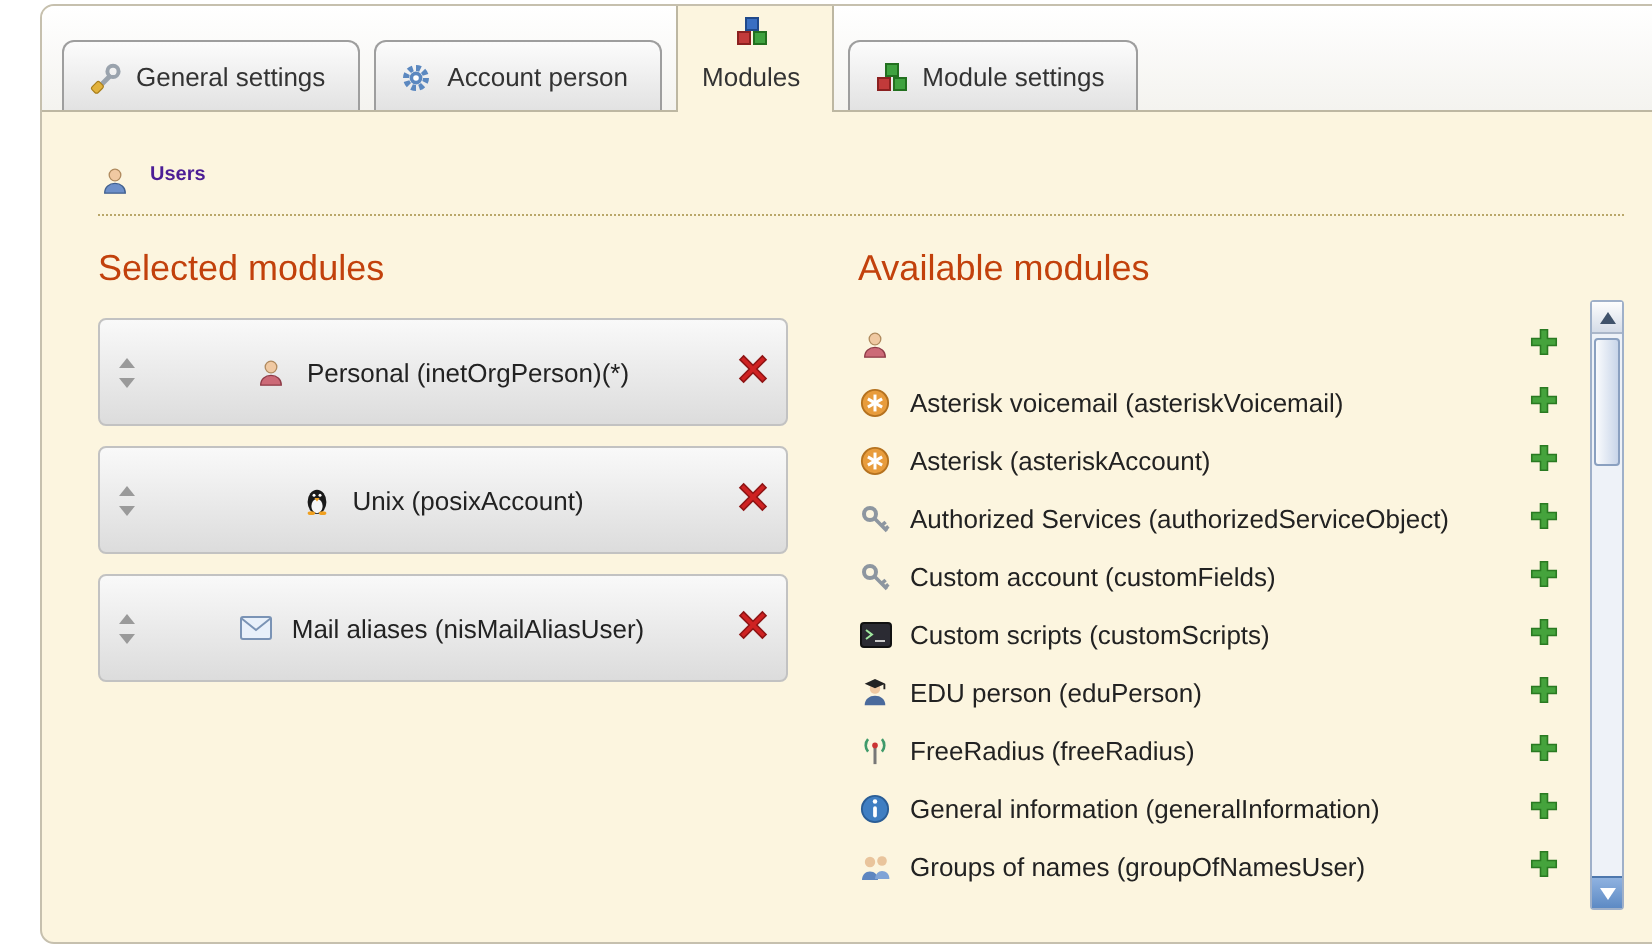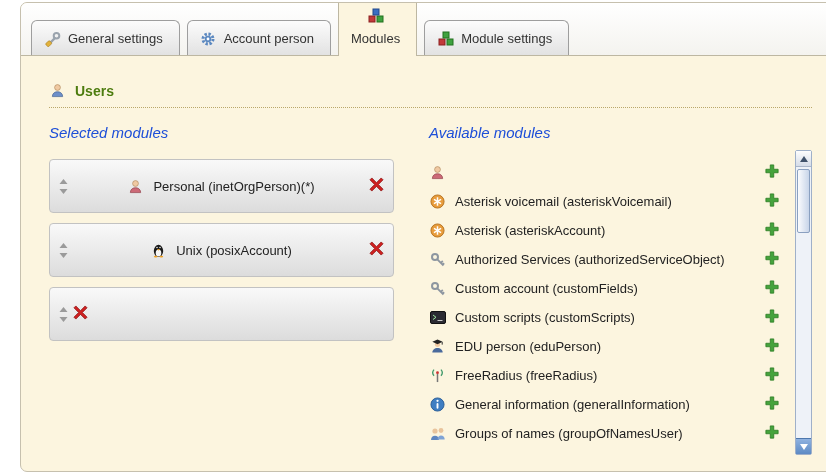--- a/index.html
+++ b/index.html
@@ -40,29 +40,29 @@
     border-color:#bdb7a2;
     margin-bottom:-1px;
     padding-bottom:10px;
     z-index:3;
     flex-direction:column;
   }
   .tab .ticon { display:inline-flex; width:17px; height:17px; align-items:center; justify-content:center; }
   
   .panel { padding:26px 28px 0 28px; }
   .section-heading {
-    display:flex; align-items:center; gap:9px;
-    font-size:14px; font-weight:bold; color:#4d7c0f;
+    display:flex; gap:9px;
+    font-size:10px; font-weight:bold; color:#4c1d95;
     padding-bottom:8px;
     border-bottom:1px dotted #b9a76a;
   }
   .columns { display:flex; margin-top:16px; }
   .col-left { width:380px; flex:none; }
   .col-right { flex:1; position:relative; }
-  .col-heading { font-size:15px; color:#1d4ed8; height:18px;font-style:italic; }
+  .col-heading { font-size:18px; color:#c2410c; height:18px; }
   
   .sel-list { margin-top:17px; }
   .sel-row {
     width:345px; height:54px;
     display:flex; align-items:center;
     border:1px solid #c2c2c2; border-radius:4px;
     background:linear-gradient(#f9f9f9,#dcdcdc);
     margin-bottom:10px;
     padding:0 9px;
     cursor:move;
@@ -220,20 +220,29 @@
             </button>
           </div>
 
           <div class="sel-row">
             <span class="drag">
               <svg width="9" height="15" viewBox="0 0 9 15">
                   <polygon points="4.5,0 8.5,5 0.5,5" fill="#9a9a9a"></polygon>
                   <polygon points="4.5,15 8.5,10 0.5,10" fill="#9a9a9a"></polygon>
                 </svg>
             </span>
+            <span class="mid">
+              <span class="micon">
+                <svg width="16" height="12" viewBox="0 0 16 12">
+                    <rect x="0.5" y="0.5" width="15" height="11" rx="1" fill="#e8f0fa" stroke="#7a93b5"></rect>
+                    <path d="M0.5 1 8 7 15.5 1" fill="none" stroke="#7a93b5"></path>
+                  </svg>
+              </span>
+              <span>Mail aliases (nisMailAliasUser)</span>
+            </span>
             <button class="icon-btn">
               <span>
                 <svg width="15" height="15" viewBox="0 0 16 16">
                     <path d="M3 1 8 6 13 1 15 3 10 8 15 13 13 15 8 10 3 15 1 13 6 8 1 3z" fill="#cf2222" stroke="#8e1414" stroke-width="0.8"></path>
                   </svg>
               </span>
             </button>
           </div>
 
         </div>

